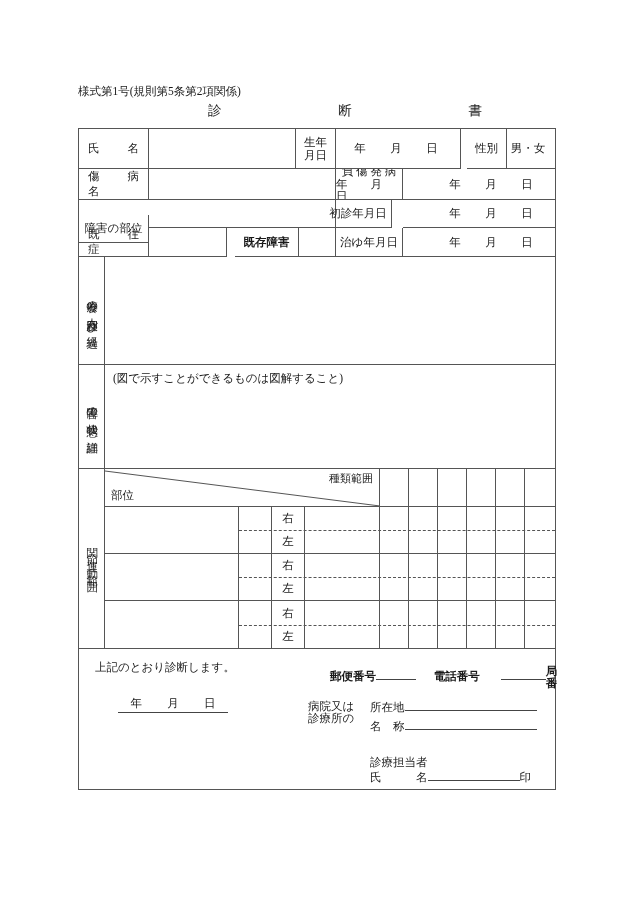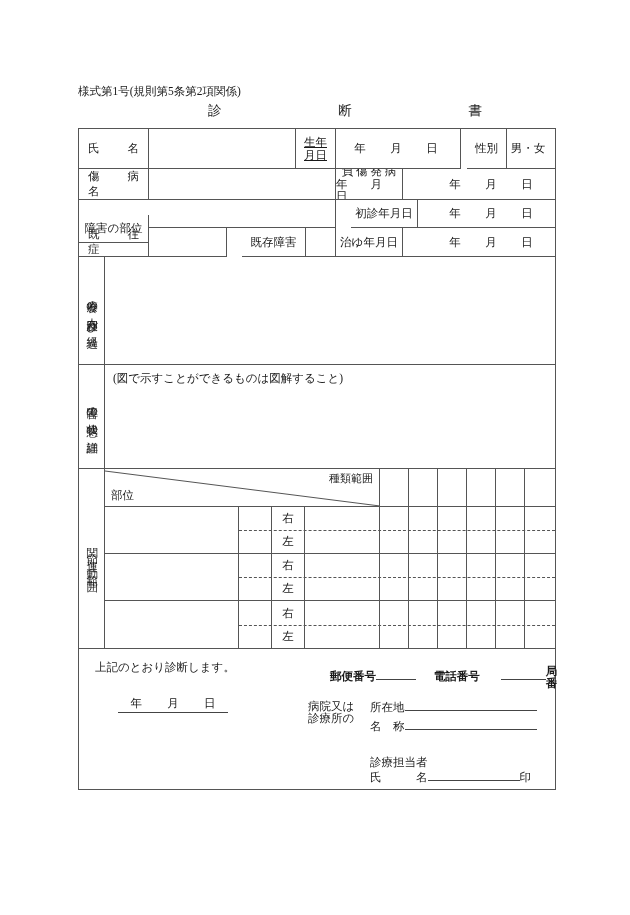--- a/index.html
+++ b/index.html
@@ -159,21 +159,21 @@
   </div>
 
   <div class="frame">
 
     <div class="cell bdr-r bdr-b ctr" style="left:0;top:0;width:70px;height:40px;">
       <span class="lbl-sp">氏　名</span>
     </div>
     <div class="cell bdr-r bdr-b" style="left:70px;top:0;width:147px;height:40px;">
       <span></span>
     </div>
-    <div class="cell bdr-r bdr-b ctr two-line" style="left:217px;top:0;width:40px;height:40px;text-decoration:underline;">
+    <div class="cell bdr-r bdr-b ctr two-line" style="left:217px;top:0;width:40px;height:40px;">
       <span>生年</span>
       <span>月日</span>
     </div>
     <div class="cell bdr-r bdr-b" style="left:257px;top:0;width:125px;height:40px;">
       <div class="datecells">
         <span>年</span>
         <span>月</span>
         <span>日</span>
       </div>
     </div>
@@ -201,38 +201,38 @@
         <span>日</span>
       </div>
     </div>
 
     <div class="cell bdr-r bdr-b ctr" style="left:0;top:86px;width:70px;height:28px;">
       <span>障害の部位</span>
     </div>
     <div class="cell bdr-r bdr-b" style="left:70px;top:71px;width:187px;height:28px;">
       <span></span>
     </div>
-    <div class="cell bdr-r bdr-b ctr" style="left:272px;top:71px;width:67px;height:28px;">
+    <div class="cell bdr-r bdr-b ctr" style="left:246px;top:71px;width:67px;height:28px;">
       <span>初診年月日</span>
     </div>
     <div class="cell bdr-b" style="left:324px;top:71px;width:152px;height:28px;">
       <div class="datecells">
         <span>年</span>
         <span>月</span>
         <span>日</span>
       </div>
     </div>
 
     <div class="cell bdr-r bdr-b ctr" style="left:0;top:99px;width:70px;height:29px;">
       <span class="lbl-sp">既　往　症</span>
     </div>
     <div class="cell bdr-r bdr-b" style="left:70px;top:99px;width:78px;height:29px;">
       <span></span>
     </div>
-    <div class="cell bdr-r bdr-b ctr" style="left:163px;top:99px;width:64px;height:29px;">
+    <div class="cell bdr-r bdr-b ctr" style="left:156px;top:99px;width:64px;height:29px;font-weight:bold;">
       <span>既存障害</span>
     </div>
     <div class="cell bdr-r bdr-b" style="left:212px;top:99px;width:45px;height:29px;">
       <span></span>
     </div>
     <div class="cell bdr-r bdr-b ctr" style="left:257px;top:99px;width:67px;height:29px;">
       <span>治ゆ年月日</span>
     </div>
     <div class="cell bdr-b" style="left:324px;top:99px;width:152px;height:29px;">
       <div class="datecells">

